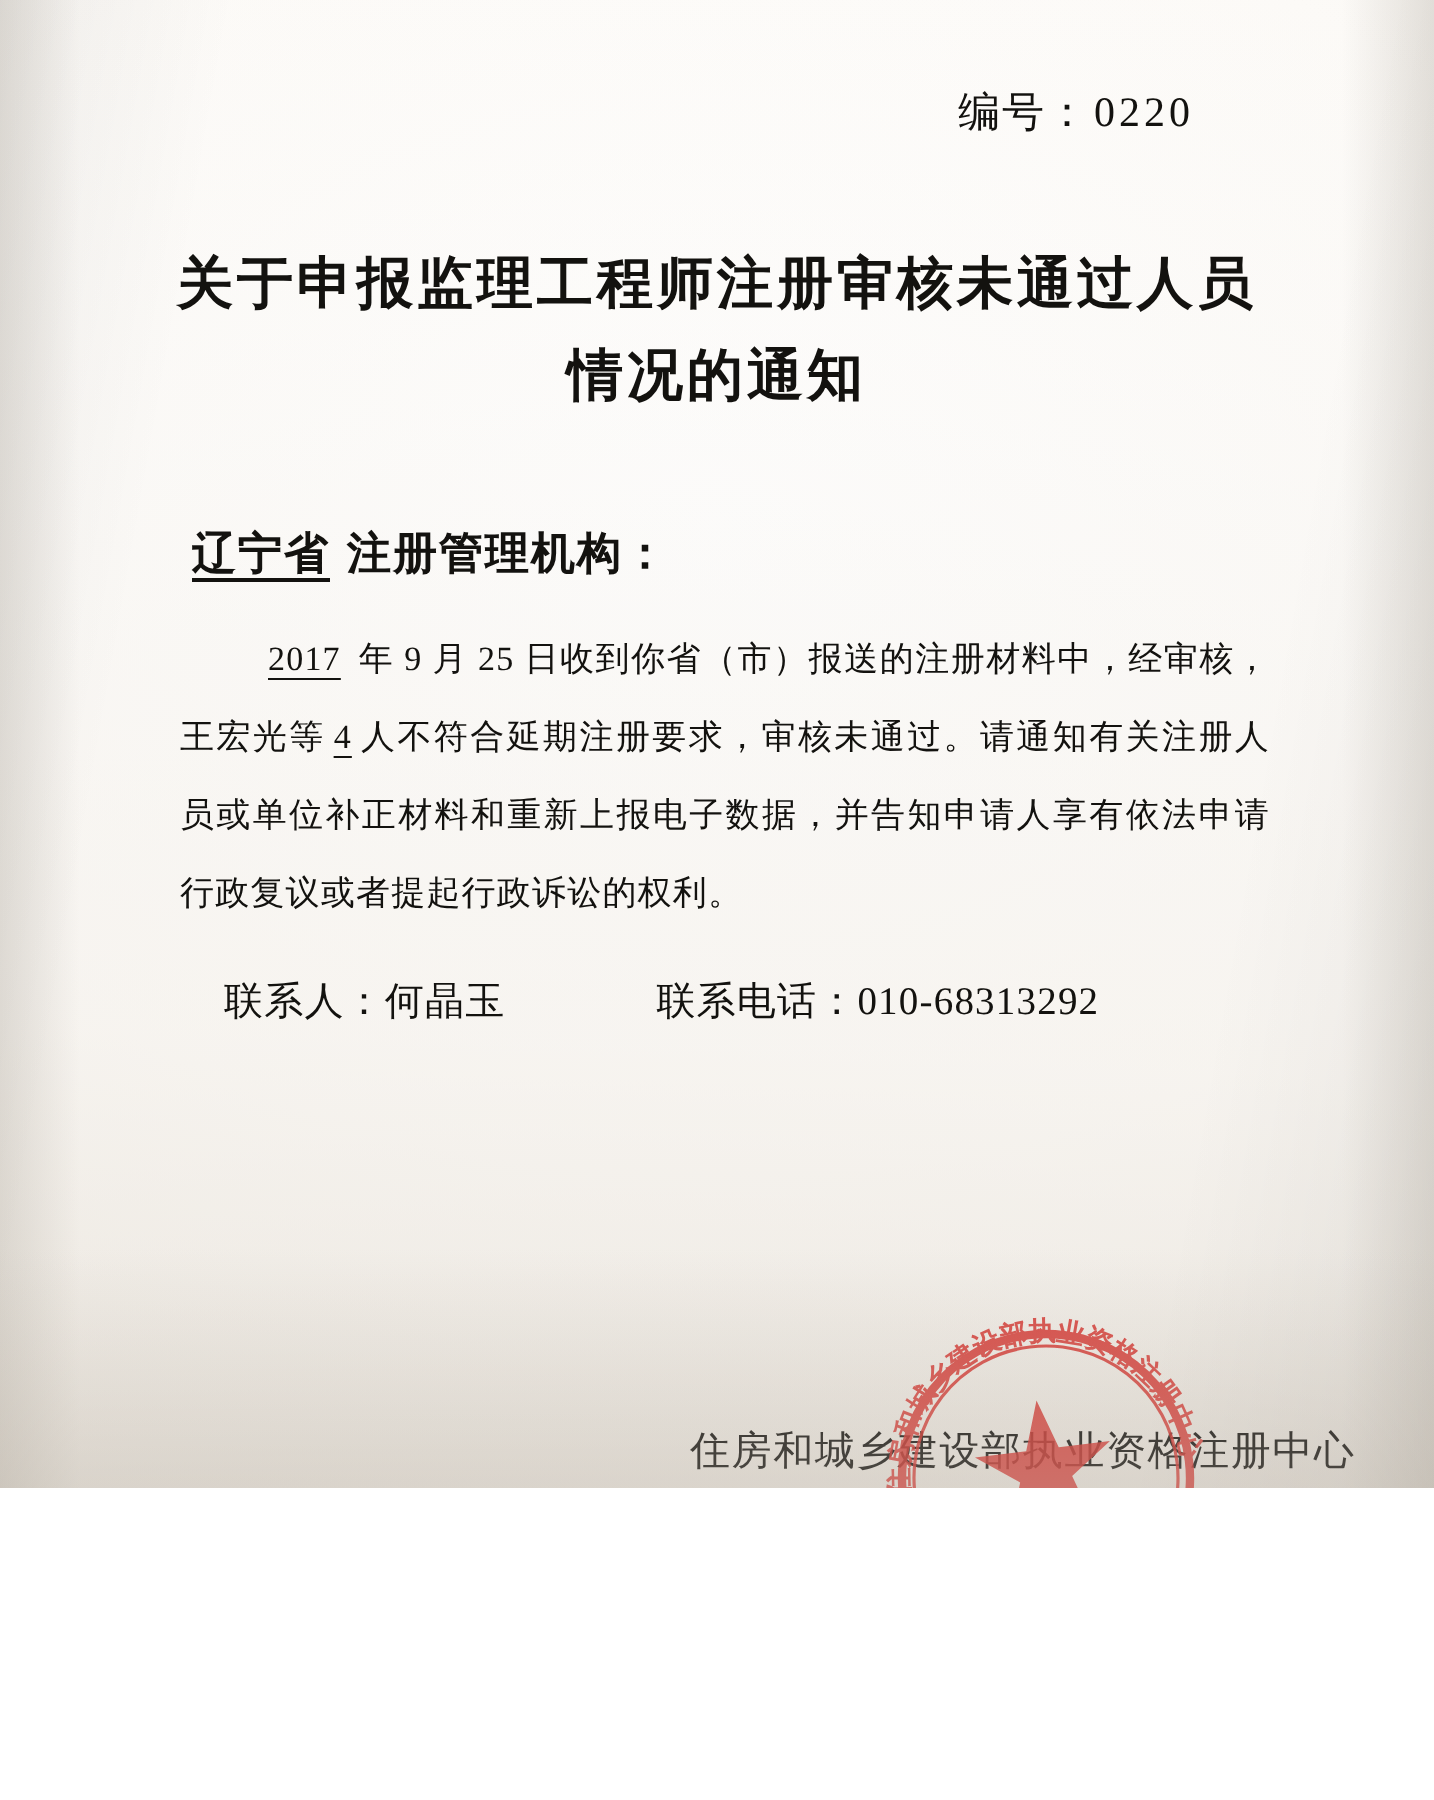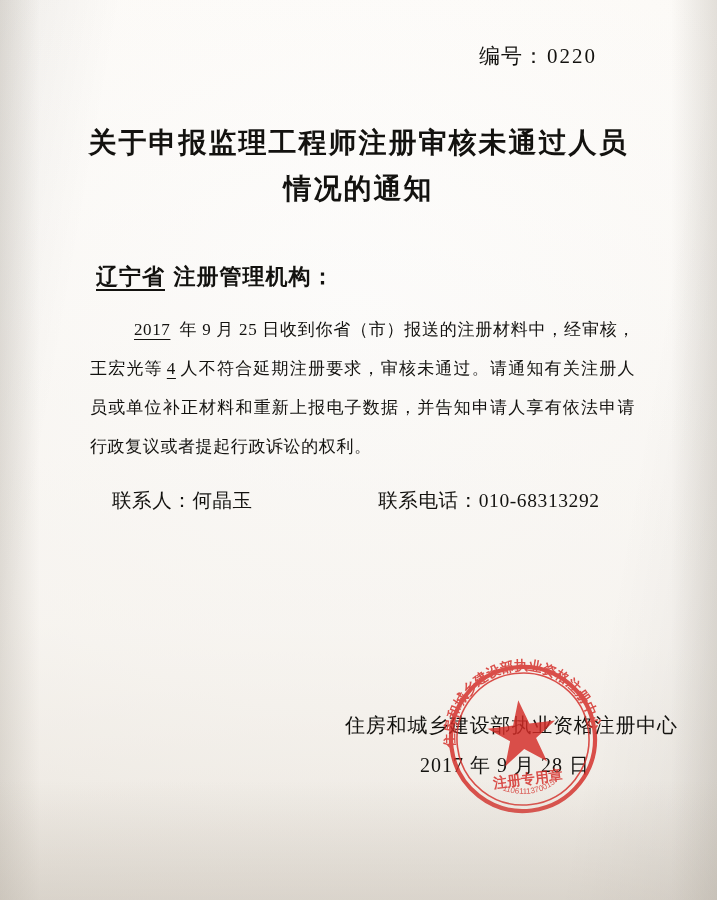--- a/index.html
+++ b/index.html
@@ -10,21 +10,21 @@
   body {
     width: 717px;
     height: 900px;
     overflow: hidden;
     font-family: "Liberation Serif", "DejaVu Serif", serif;
   }
 
   #page {
     position: relative;
     width: 717px;
-    height: 900px;
+    height: 744px;
     background: #fbf9f6;
     overflow: hidden;
   }
 
   
   #paper-shade {
     position: absolute;
     inset: 0;
     background:
       linear-gradient(100deg, rgba(0,0,0,0.05) 0%, rgba(0,0,0,0) 14%, rgba(0,0,0,0) 82%, rgba(0,0,0,0.055) 100%),
@@ -105,21 +105,21 @@
     position: absolute;
     top: 487px;
     left: 112px;
     width: 530px;
     font-size: 19.5px;
     letter-spacing: 0.6px;
   }
   #contact-row .contact-person { display: inline-block; }
   #contact-row .contact-phone {
     display: inline-block;
-    margin-left: 120px;
+    margin-left: 70px;
   }
 
   
   #attachment {
     position: absolute;
     top: 533px;
     left: 112px;
     font-size: 19.5px;
     letter-spacing: 0.6px;
     white-space: nowrap;

